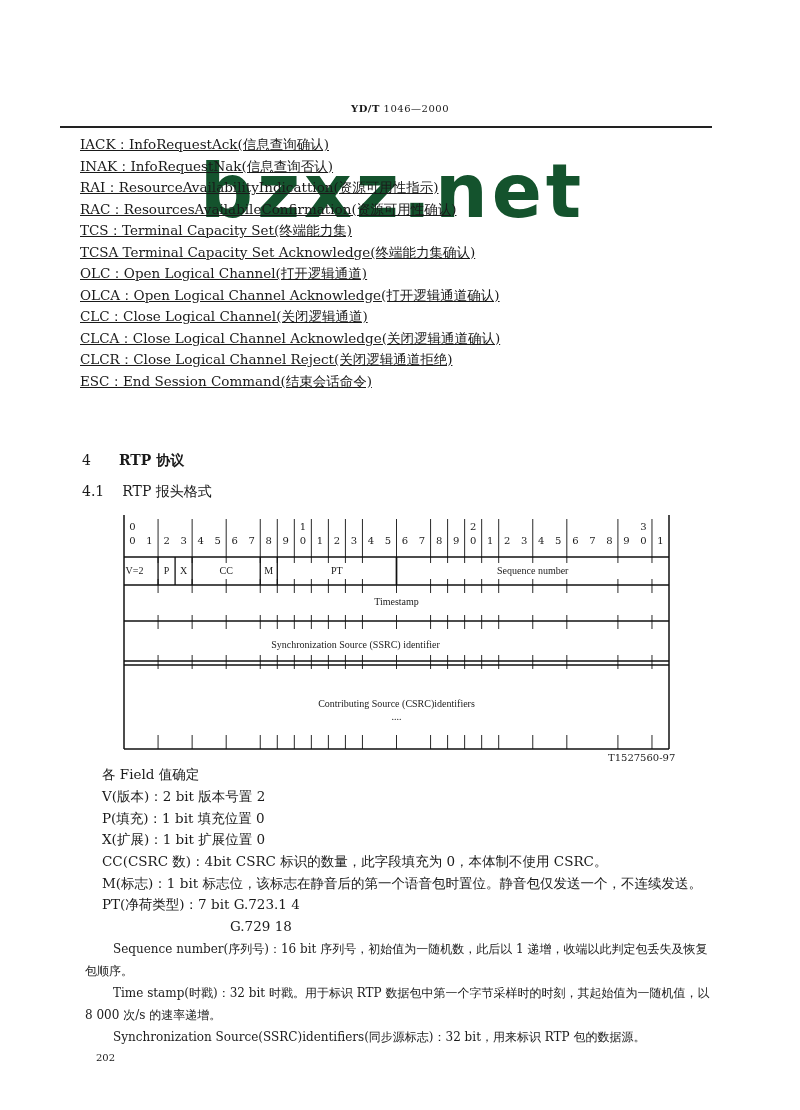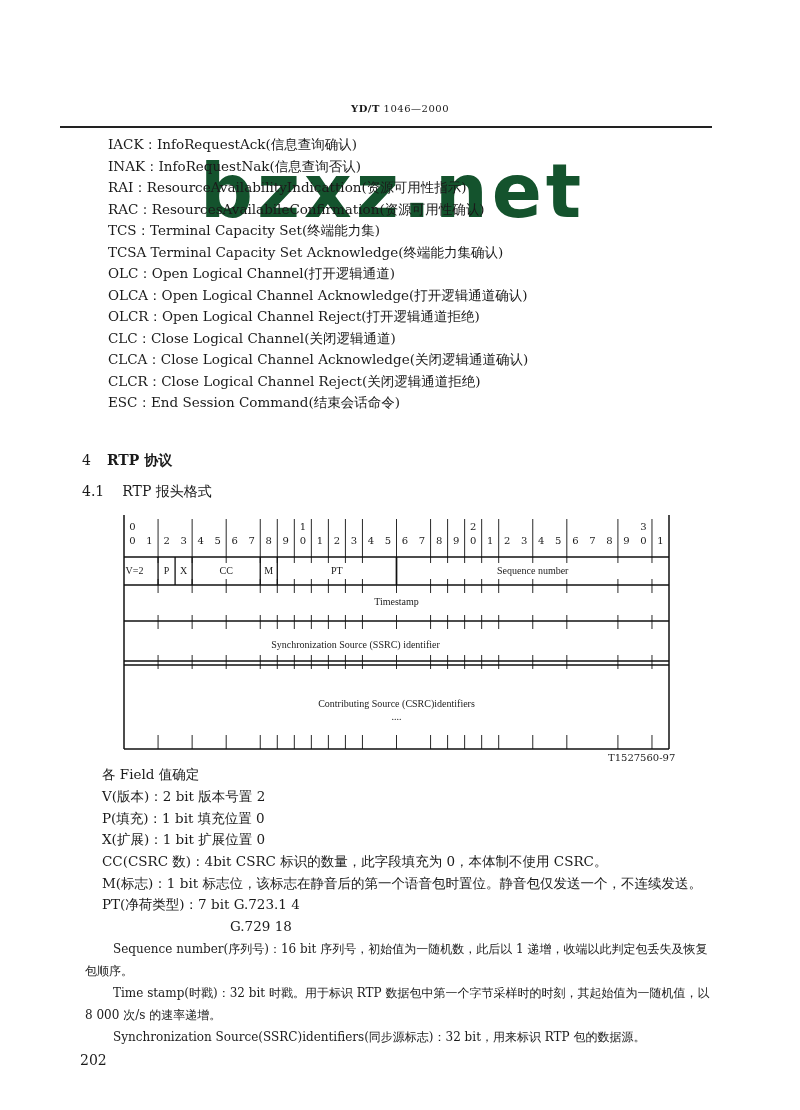--- a/index.html
+++ b/index.html
@@ -4,37 +4,37 @@
 <style>
   html, body { margin:0; padding:0; background:#ffffff; }
   body { width:800px; height:1110px; position:relative; overflow:hidden;
          font-family:"DejaVu Serif","Liberation Serif",serif; color:#1a1a1a; }
   .abs { position:absolute; }
   .header { left:0; width:800px; top:103px; text-align:center; font-size:10px; letter-spacing:0.5px; }
   .header b { font-weight:bold; }
   .header-rule { left:60px; width:652px; top:126px; height:0; border-top:2px solid #222; }
   .watermark { left:200px; top:148px; font-family:"DejaVu Sans","Liberation Sans",sans-serif;
                font-size:74px; font-weight:bold; color:#14532d; letter-spacing:4px; z-index:0; }
-  .abbr-list { left:108px; top:134px; z-index:1; }
+  .abbr-list { left:80px; top:134px; z-index:1;text-decoration:underline; }
   .abbr-line { height:21.5px; line-height:21.5px; font-size:13.5px; white-space:nowrap; }
   .h-sec { left:82px; top:452px; font-size:14px; }
-  .h-sec b { font-weight:bold; margin-left:16px; }
+  .h-sec b { font-weight:bold; margin-left:28px; }
   .h-sub { left:82px; top:483px; font-size:14px; }
   .h-sub span.t { margin-left:18px; }
 
   
   .diagram { left:122px; top:515px; width:560px; height:237px; }
   .diagram svg { position:absolute; left:0; top:0; }
   .bitnum { position:absolute; font-size:10px; text-align:center; width:12px; }
   .field-label { position:absolute; font-size:10px; text-align:center; font-family:"Liberation Serif",serif; }
   .fig-id { left:608px; top:752px; font-size:10px; }
 
   .body-text { left:102px; font-size:13.5px; white-space:nowrap; line-height:21.5px; }
   .para { left:85px; width:630px; font-size:12px; line-height:22px; }
-  .page-num { left:80px; top:1052px; font-size:14px; }
+  .page-num { left:96px; top:1052px; font-size:10px; }
 </style>
 </head>
 <body>
 
 <div class="abs header">
   <b>YD/T</b>
   <span>1046—2000</span>
 </div>
 <div class="abs header-rule"></div>
 
@@ -42,21 +42,20 @@
 
 <div class="abs abbr-list">
   <div class="abbr-line">IACK：InfoRequestAck(信息查询确认)</div>
   <div class="abbr-line">INAK：InfoRequestNak(信息查询否认)</div>
   <div class="abbr-line">RAI：ResourceAvailabilityIndicattion(资源可用性指示)</div>
   <div class="abbr-line">RAC：ResourcesAvailabileConfirmation(资源可用性确认)</div>
   <div class="abbr-line">TCS：Terminal Capacity Set(终端能力集)</div>
   <div class="abbr-line">TCSA Terminal Capacity Set Acknowledge(终端能力集确认)</div>
   <div class="abbr-line">OLC：Open Logical Channel(打开逻辑通道)</div>
   <div class="abbr-line">OLCA：Open Logical Channel Acknowledge(打开逻辑通道确认)</div>
-  <div class="abbr-line">OLCR：Open Logical Channel Reject(打开逻辑通道拒绝)</div>
   <div class="abbr-line">CLC：Close Logical Channel(关闭逻辑通道)</div>
   <div class="abbr-line">CLCA：Close Logical Channel Acknowledge(关闭逻辑通道确认)</div>
   <div class="abbr-line">CLCR：Close Logical Channel Reject(关闭逻辑通道拒绝)</div>
   <div class="abbr-line">ESC：End Session Command(结束会话命令)</div>
 </div>
 
 <div class="abs h-sec">
   <span>4</span><b>RTP 协议</b>
 </div>
 <div class="abs h-sub">

